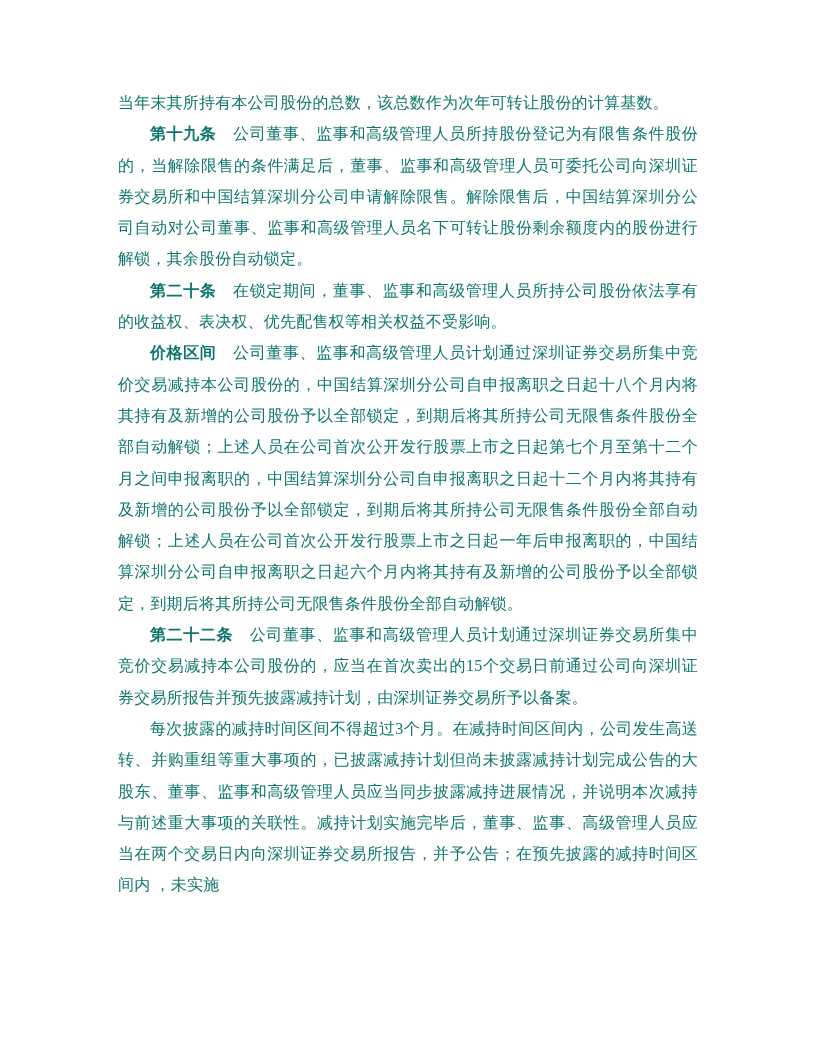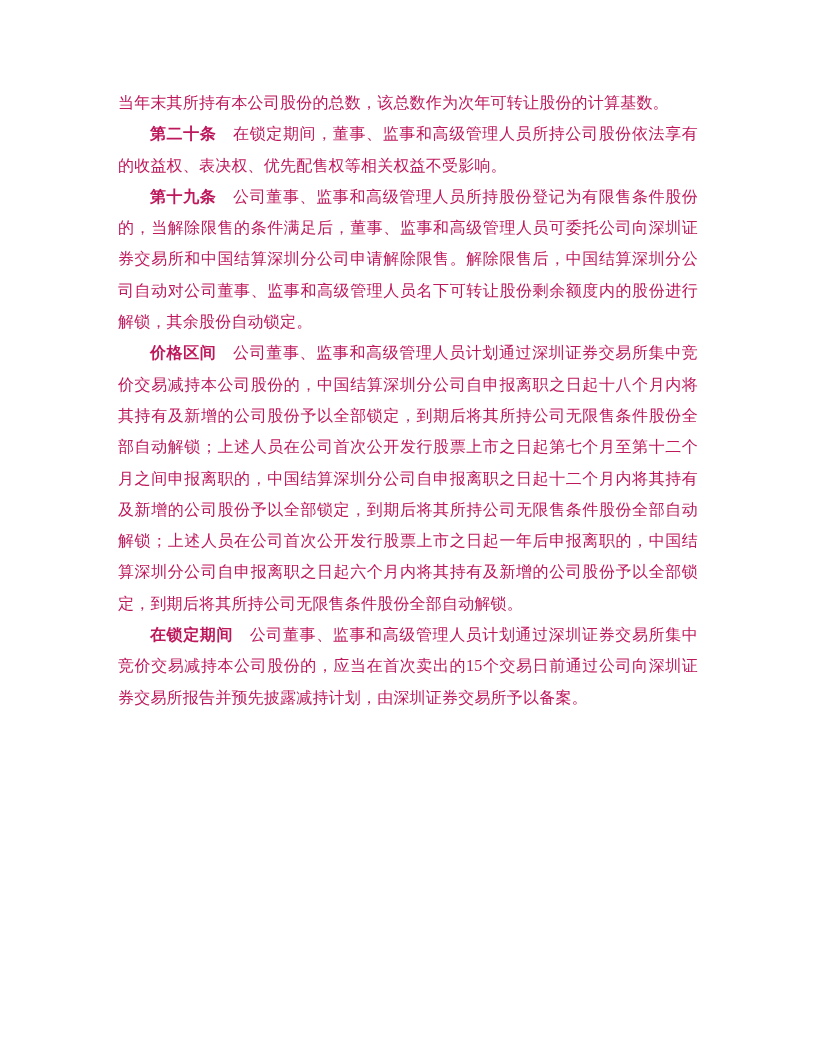--- a/index.html
+++ b/index.html
@@ -8,21 +8,21 @@
     background: #e9e9e9;
   }
   .page {
     position: relative;
     width: 816px;
     height: 1056px;
     margin: 0 auto;
     background: #ffffff;
     overflow: hidden;
     font-family: "Liberation Serif", "DejaVu Serif", serif;
-    color: #be185d;
+    color: #0f766e;
   }
   .content {
     position: absolute;
     left: 118px;
     top: 87px;
     width: 580px;
   }
   .para {
     margin: 0;
     padding: 0;
@@ -42,24 +42,25 @@
   }
 </style>
 </head>
 <body>
 
 <div class="page">
   <div class="content">
 
     <p class="para no-indent"><span>当年末其所持有本公司股份的总数，该总数作为次年可转让股份的计算基数。</span></p>
 
+    <p class="para"><b class="term">第十九条</b><span>　公司董事、监事和高级管理人员所持股份登记为有限售条件股份的，当解除限售的条件满足后，董事、监事和高级管理人员可委托公司向深圳证券交易所和中国结算深圳分公司申请解除限售。解除限售后，中国结算深圳分公司自动对公司董事、监事和高级管理人员名下可转让股份剩余额度内的股份进行解锁，其余股份自动锁定。</span></p>
+
     <p class="para"><b class="term">第二十条</b><span>　在锁定期间，董事、监事和高级管理人员所持公司股份依法享有的收益权、表决权、优先配售权等相关权益不受影响。</span></p>
-
-    <p class="para"><b class="term">第十九条</b><span>　公司董事、监事和高级管理人员所持股份登记为有限售条件股份的，当解除限售的条件满足后，董事、监事和高级管理人员可委托公司向深圳证券交易所和中国结算深圳分公司申请解除限售。解除限售后，中国结算深圳分公司自动对公司董事、监事和高级管理人员名下可转让股份剩余额度内的股份进行解锁，其余股份自动锁定。</span></p>
 
     <p class="para"><b class="term">价格区间</b><span>　公司董事、监事和高级管理人员计划通过深圳证券交易所集中竞价交易减持本公司股份的，中国结算深圳分公司自申报离职之日起十八个月内将其持有及新增的公司股份予以全部锁定，到期后将其所持公司无限售条件股份全部自动解锁；上述人员在公司首次公开发行股票上市之日起第七个月至第十二个月之间申报离职的，中国结算深圳分公司自申报离职之日起十二个月内将其持有及新增的公司股份予以全部锁定，到期后将其所持公司无限售条件股份全部自动解锁；上述人员在公司首次公开发行股票上市之日起一年后申报离职的，中国结算深圳分公司自申报离职之日起六个月内将其持有及新增的公司股份予以全部锁定，到期后将其所持公司无限售条件股份全部自动解锁。</span></p>
 
-    <p class="para"><b class="term">在锁定期间</b><span>　公司董事、监事和高级管理人员计划通过深圳证券交易所集中竞价交易减持本公司股份的，应当在首次卖出的15个交易日前通过公司向深圳证券交易所报告并预先披露减持计划，由深圳证券交易所予以备案。</span></p>
+    <p class="para"><b class="term">第二十二条</b><span>　公司董事、监事和高级管理人员计划通过深圳证券交易所集中竞价交易减持本公司股份的，应当在首次卖出的15个交易日前通过公司向深圳证券交易所报告并预先披露减持计划，由深圳证券交易所予以备案。</span></p>
 
 
+    <p class="para"><span>每次披露的减持时间区间不得超过3个月。在减持时间区间内，公司发生高送转、并购重组等重大事项的，已披露减持计划但尚未披露减持计划完成公告的大股东、董事、监事和高级管理人员应当同步披露减持进展情况，并说明本次减持与前述重大事项的关联性。减持计划实施完毕后，董事、监事、高级管理人员应当在两个交易日内向深圳证券交易所报告，并予公告；在预先披露的减持时间区间内 ，未实施</span></p>
 
   </div>
 </div>
 
 </body></html>

